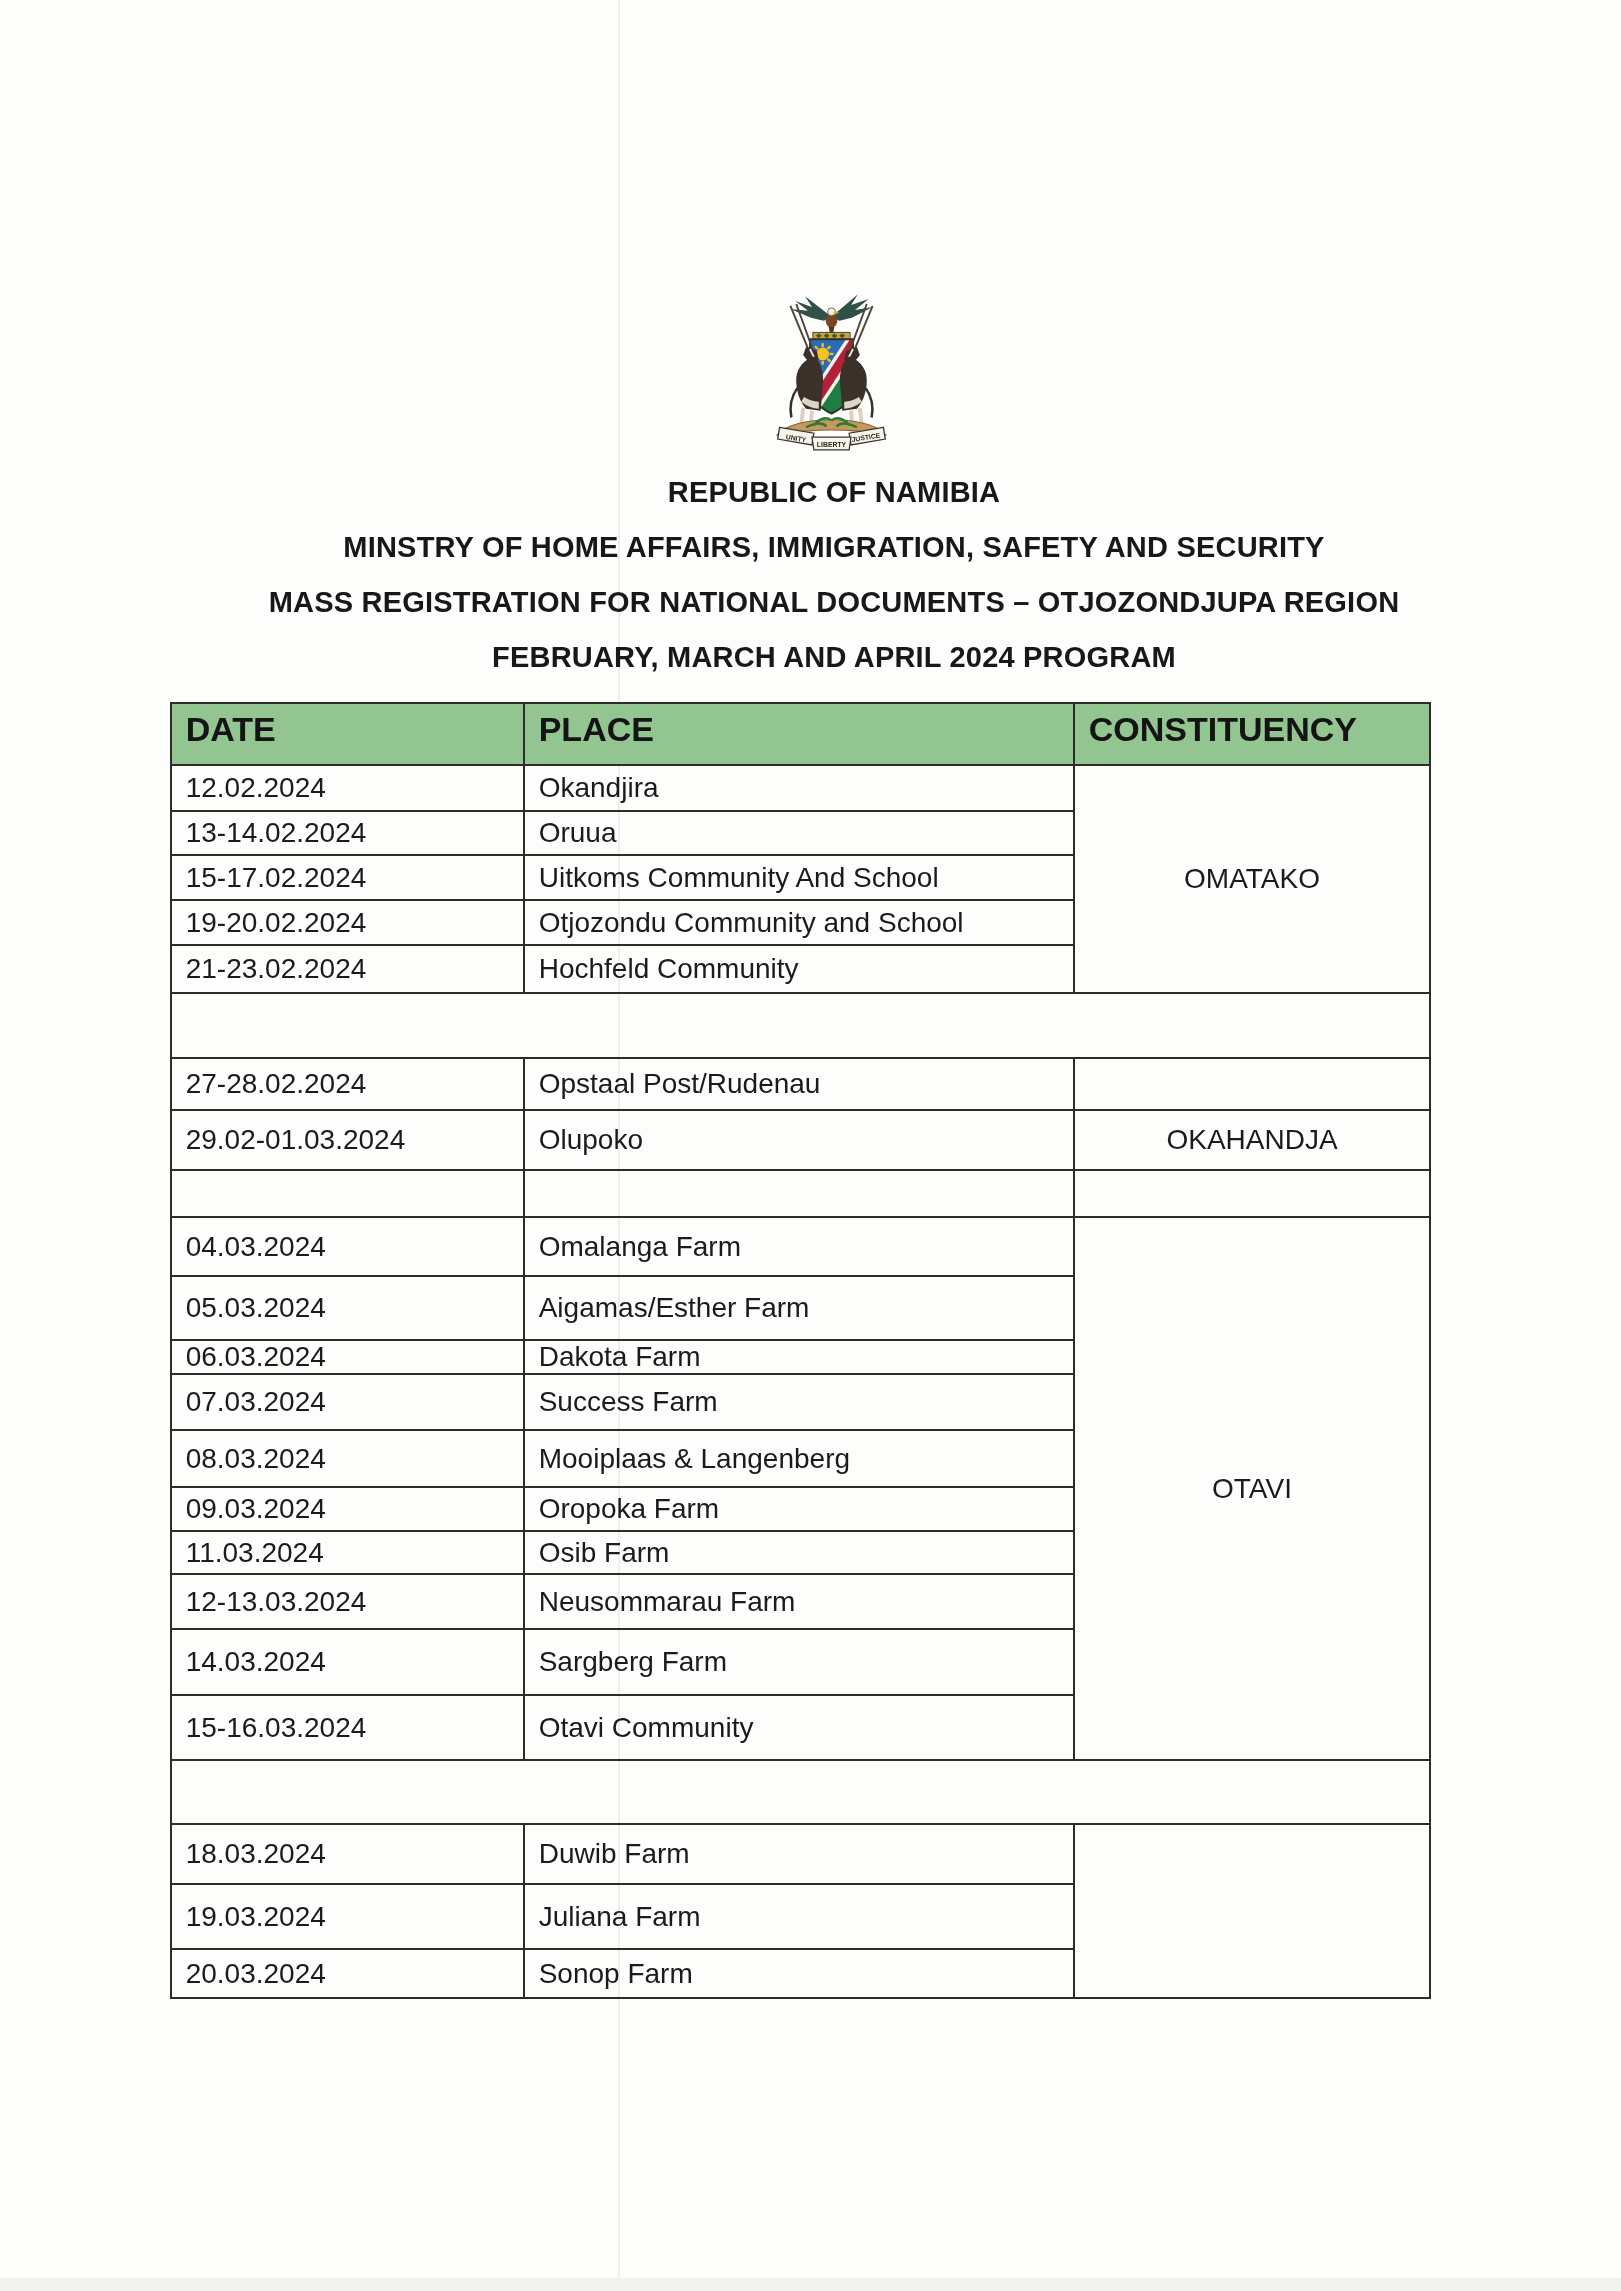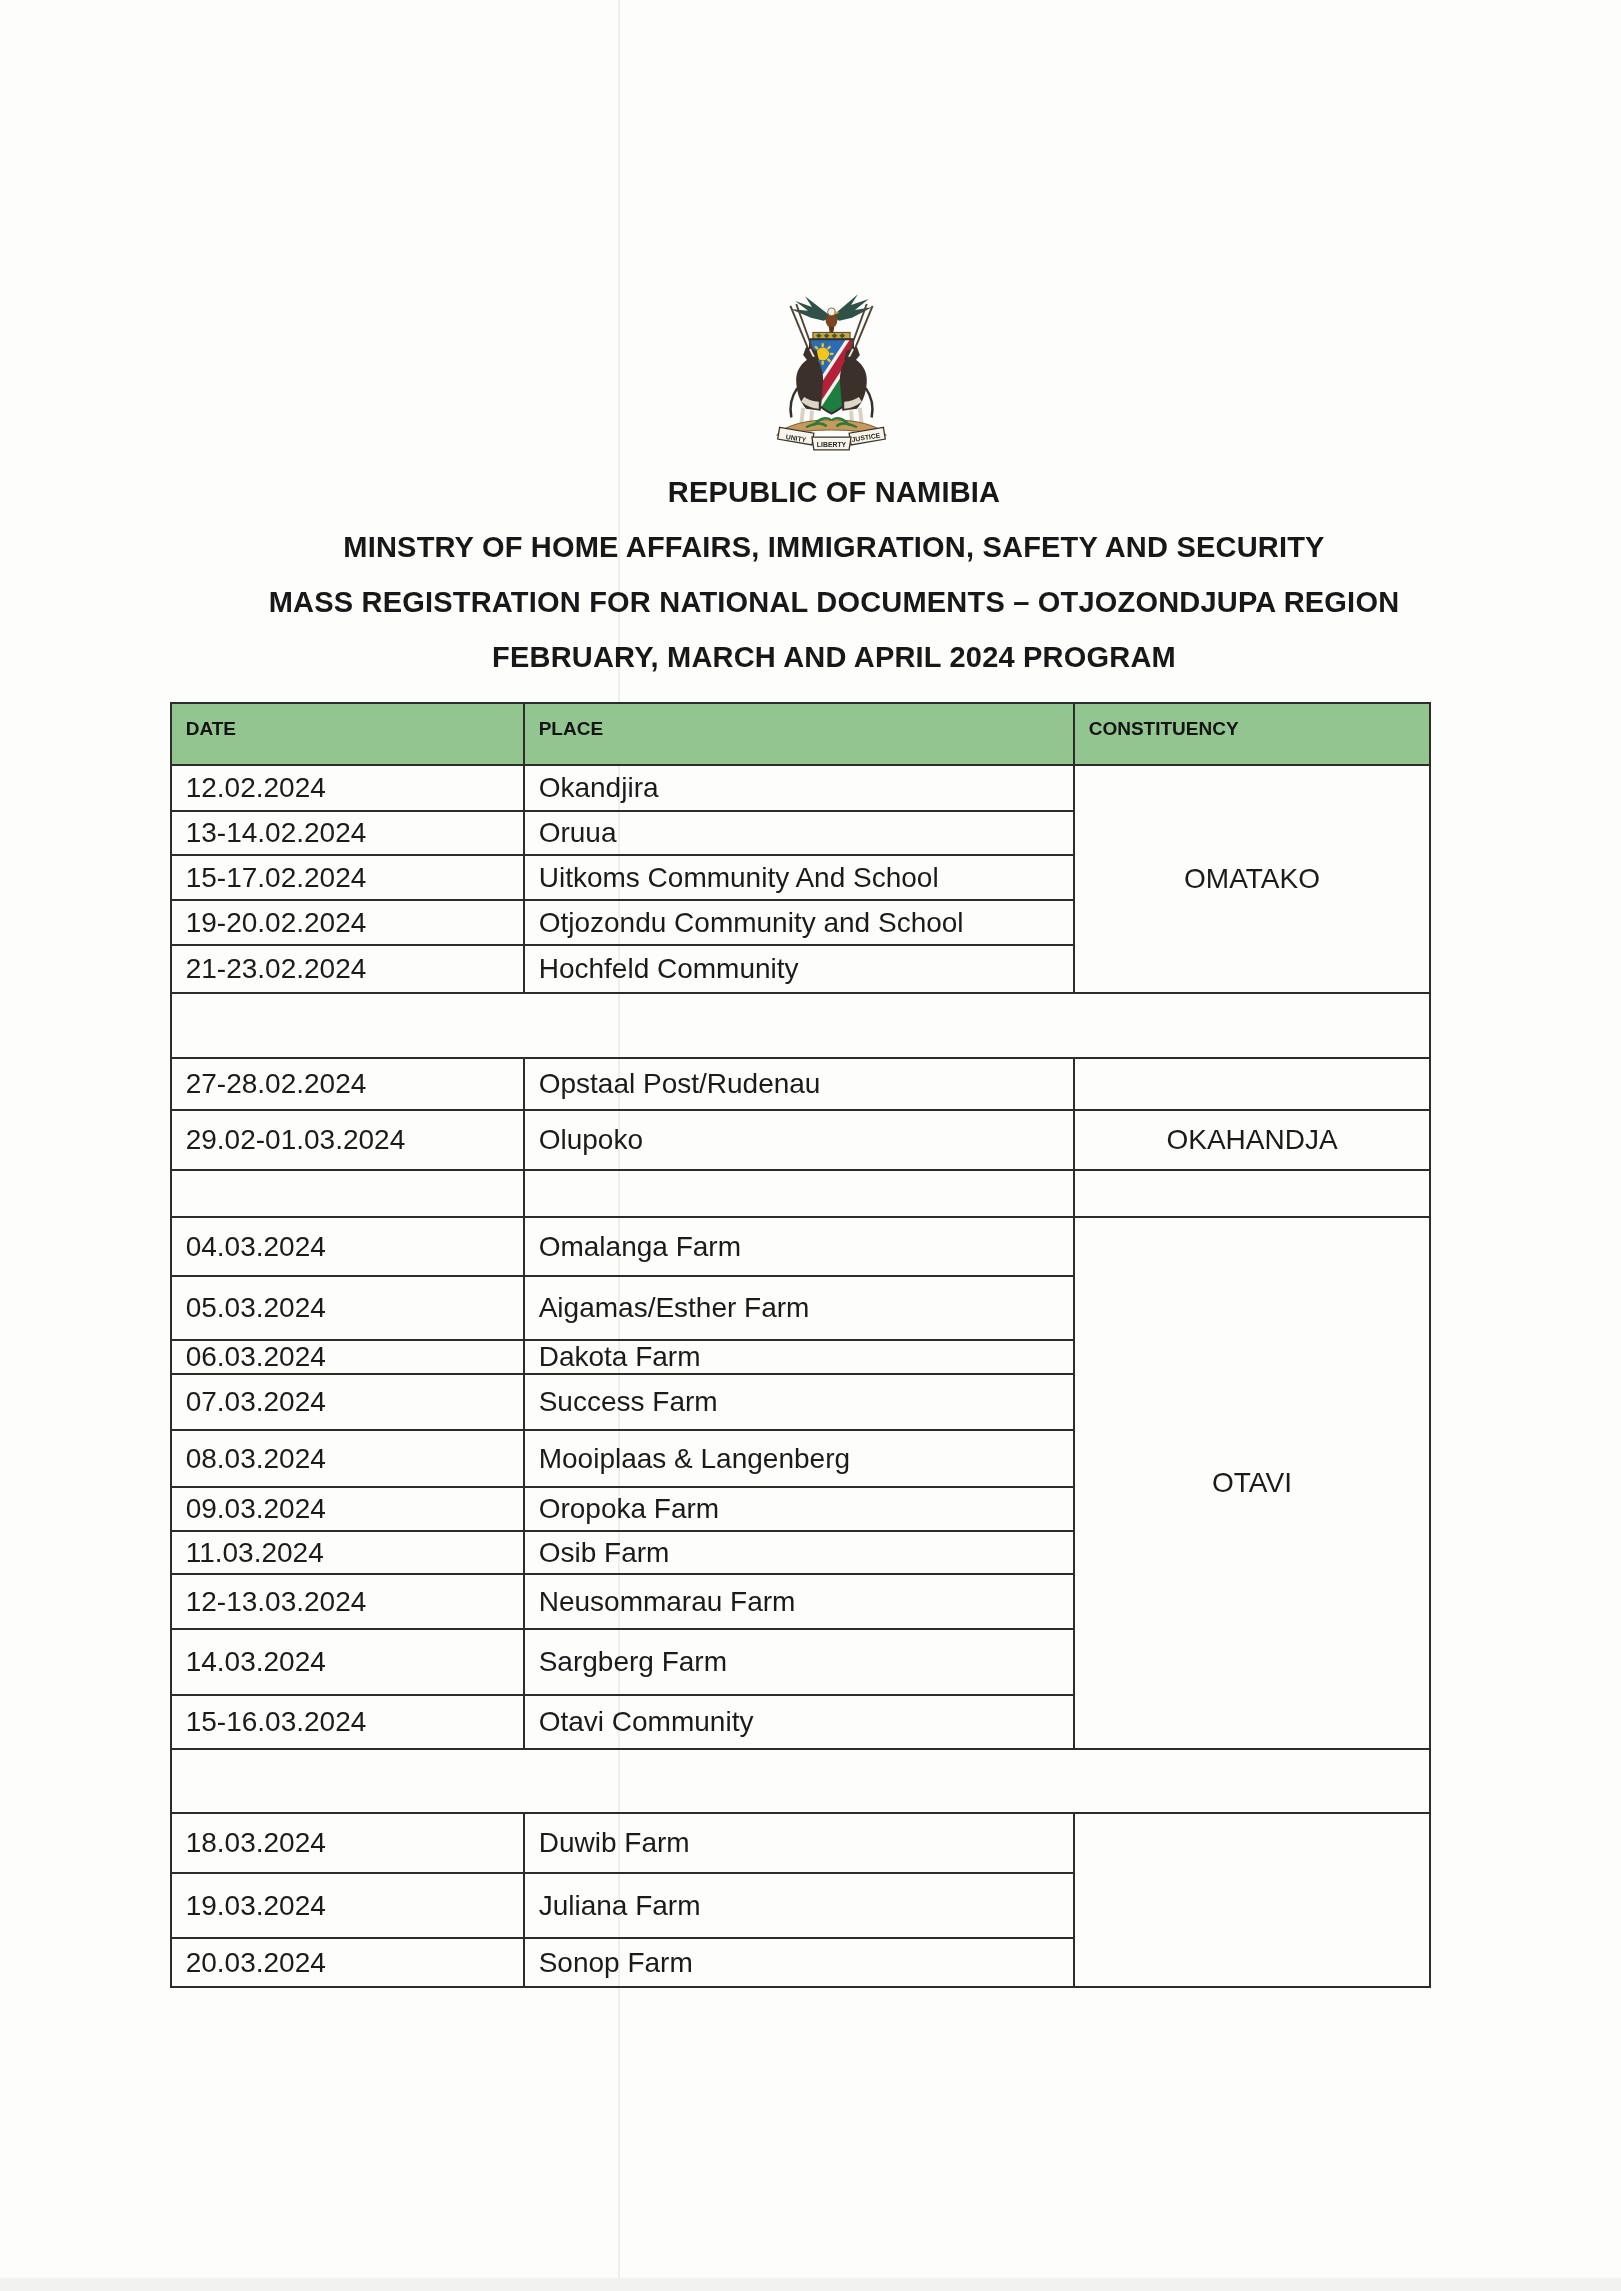--- a/index.html
+++ b/index.html
@@ -31,21 +31,21 @@
     margin-top:43px;
   }
 
   table.schedule {
     position:absolute; left:170px; top:702px; width:1259px;
     border-collapse:collapse; table-layout:fixed;
     font-size:28px; color:#1b1b1b;
   }
   table.schedule th, table.schedule td { border:2px solid #2e2c29; }
   table.schedule th {
-    background:#92c58f; text-align:left; font-weight:bold; font-size:19px;
+    background:#92c58f; text-align:left; font-weight:bold; font-size:34px;
     padding:0 0 9.8px 13.7px; vertical-align:middle; color:#141414;
     border-bottom-width:2.9px;
   }
   td.date-cell, td.place-cell {
     padding:0 0 0 13.7px; vertical-align:middle; text-align:left;
     overflow:hidden; white-space:nowrap;margin-top:10px;
   }
   td.constituency-cell { text-align:center; vertical-align:middle; }
 </style>
 </head>
@@ -222,21 +222,21 @@
         <td class="place-cell">Osib Farm</td>
       </tr>
       <tr style="height:55px">
         <td class="date-cell">12-13.03.2024</td>
         <td class="place-cell">Neusommarau Farm</td>
       </tr>
       <tr style="height:66px">
         <td class="date-cell">14.03.2024</td>
         <td class="place-cell">Sargberg Farm</td>
       </tr>
-      <tr style="height:54px">
+      <tr style="height:65px">
         <td class="date-cell">15-16.03.2024</td>
         <td class="place-cell">Otavi Community</td>
       </tr>
       <tr style="height:64px">
         <td colspan="3"></td>
       </tr>
 
       <tr style="height:60px">
         <td class="date-cell">18.03.2024</td>
         <td class="place-cell">Duwib Farm</td>

